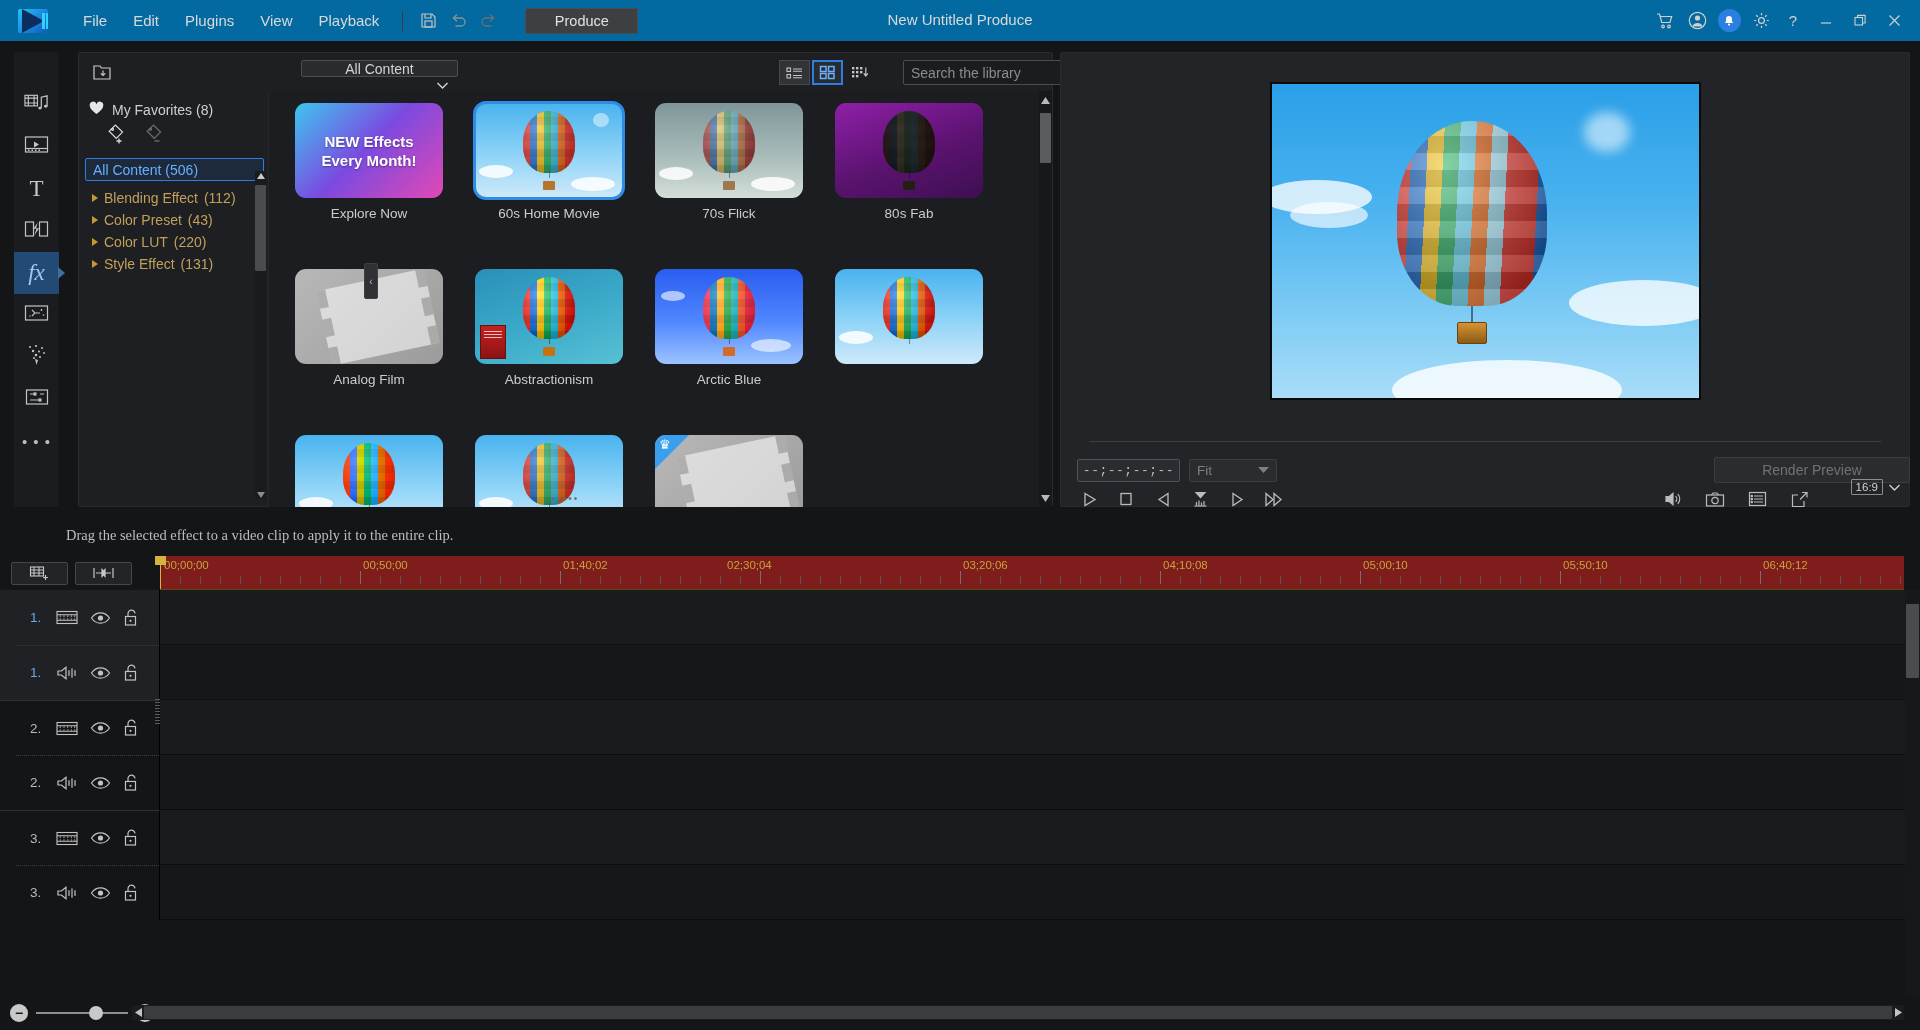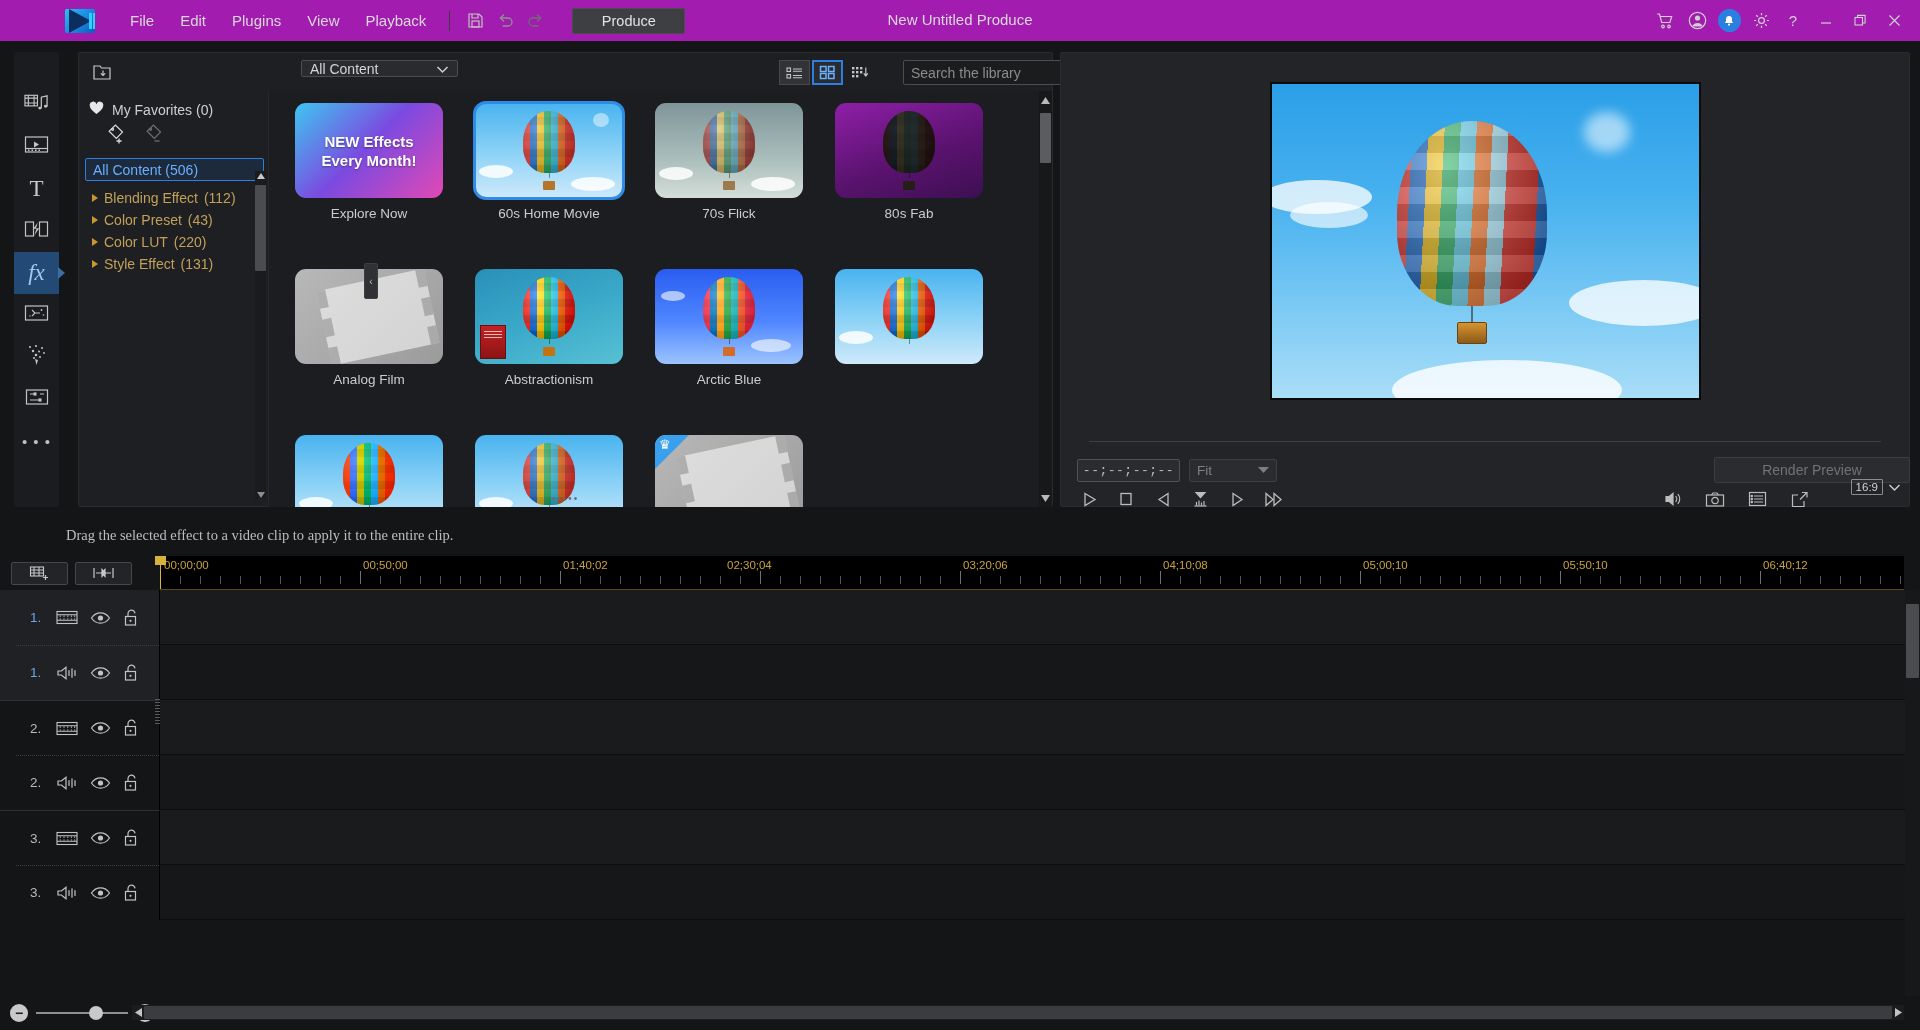--- a/index.html
+++ b/index.html
@@ -9,21 +9,21 @@
     font-family: "Liberation Sans", sans-serif;
     color: #d6d6d6;
     overflow: hidden;
     -webkit-font-smoothing: antialiased;
   }
   #app { position: relative; width: 1920px; height: 1030px; background: #141517; }
 
   
   .titlebar {
     position: absolute; left: 0; top: 0; width: 1920px; height: 41px;
-    background: #a21caf; display: flex; align-items: center; padding-left: 47px;
+    background: #0369a1; display: flex; align-items: center;
   }
   .logo {
     width: 30px; height: 24px; margin-left: 18px; margin-right: 22px;
     border-radius: 2px; position: relative; flex: none;
     background: linear-gradient(135deg,#23c4f5 0%, #1a86e0 55%, #0d5bb5 100%);
     overflow: hidden;
   }
   .logo:before {
     content:""; position:absolute; left:0; top:0; width:0; height:0;
     border-left: 22px solid #0c2e5e; border-top: 12px solid transparent; border-bottom: 12px solid transparent;
@@ -93,20 +93,21 @@
   .lib-toolbar { height: 38px; display: flex; align-items: center; padding: 0 8px; position: relative; }
   .icon-btn {
     width: 30px; height: 28px; display: flex; align-items: center; justify-content: center;
     color: #c9c9c9; cursor: default; border-radius: 2px;
   }
   .content-select {
     position: absolute; left: 222px; top: 7px; width: 157px; height: 17px;
     background: #2a2b2e; border: 1px solid #4b4d51; border-radius: 2px;
     display: flex; align-items: center; padding: 0 8px; font-size: 14px; color: #d4d4d4;
     cursor: default;
+    flex-direction: column;
   }
   .content-select .chev { margin-left: auto; color: #cfcfcf; }
   .viewmodes { position: absolute; left: 700px; top: 7px; display: flex; gap: 2px; align-items: center; }
   .vm {
     width: 31px; height: 25px; background: #313337; border: 1px solid #46484c;
     display: flex; align-items: center; justify-content: center; color: #c4c4c4; cursor: default;
   }
   .vm.sel { border: 2px solid #2e7de0; background: #2a2b2e; color: #6ab2ff; }
   .vm.flat { background: transparent; border: none; width: 30px; }
   .search-box {
@@ -320,21 +321,21 @@
   .tl-toolbar {
     position: absolute; left: 0; top: 0; width: 160px; height: 34px;
     display: flex; align-items: center; gap: 7px; padding-left: 11px;
   }
   .tl-tbtn {
     width: 57px; height: 23px; background: #232427; border: 1px solid #45474b; border-radius: 2px;
     display: flex; align-items: center; justify-content: center; color: #c7c7c7; cursor: default;
   }
   .ruler {
     position: absolute; left: 160px; right: 16px; top: 0; height: 34px;
-    background: #000000; border-bottom: 1px solid #5a4a18;
+    background: #7f1d1d; border-bottom: 1px solid #5a4a18;
   }
   .tick { position: absolute; top: 20px; width: 1px; height: 8px; background: #55575b; }
   .tick.major { height: 13px; top: 15px; background: #6f7176; }
   .rlabel {
     position: absolute; top: 3px; font-size: 11.5px; color: #c8a33c;
     font-family: "Liberation Sans", sans-serif; white-space: nowrap;
   }
   .playhead {
     position: absolute; left: 0; top: 0; width: 1px; height: 100%; background: #d8b23e;
   }
@@ -620,21 +621,21 @@
 
     <div class="lib-body">
 
       <div class="tree">
         <div class="fav-row">
           <span>
             <svg width="15" height="14" viewBox="0 0 15 14" fill="#e6e6e6">
               <path d="M7.5 13S.8 8.6.8 4.8A3.3 3.3 0 0 1 7.5 3.3 3.3 3.3 0 0 1 14.2 4.8C14.2 8.6 7.5 13 7.5 13z"></path>
             </svg>
           </span>
-          <span>My Favorites (0)</span>
+          <span>My Favorites (8)</span>
         </div>
         <div class="tagrow">
           <span>
             <svg width="22" height="20" viewBox="0 0 22 20" fill="none" stroke="#dadada" stroke-width="1.2">
               <path d="M2.2 7.2 8.4 1l7.1 7.1-6.2 6.2z"></path>
                 <circle cx="5.6" cy="5.3" r="1"></circle>
               <path d="M12 14.5v5M9.5 17h5" stroke-width="1.3"></path>
             </svg>
           </span>
           <span>

